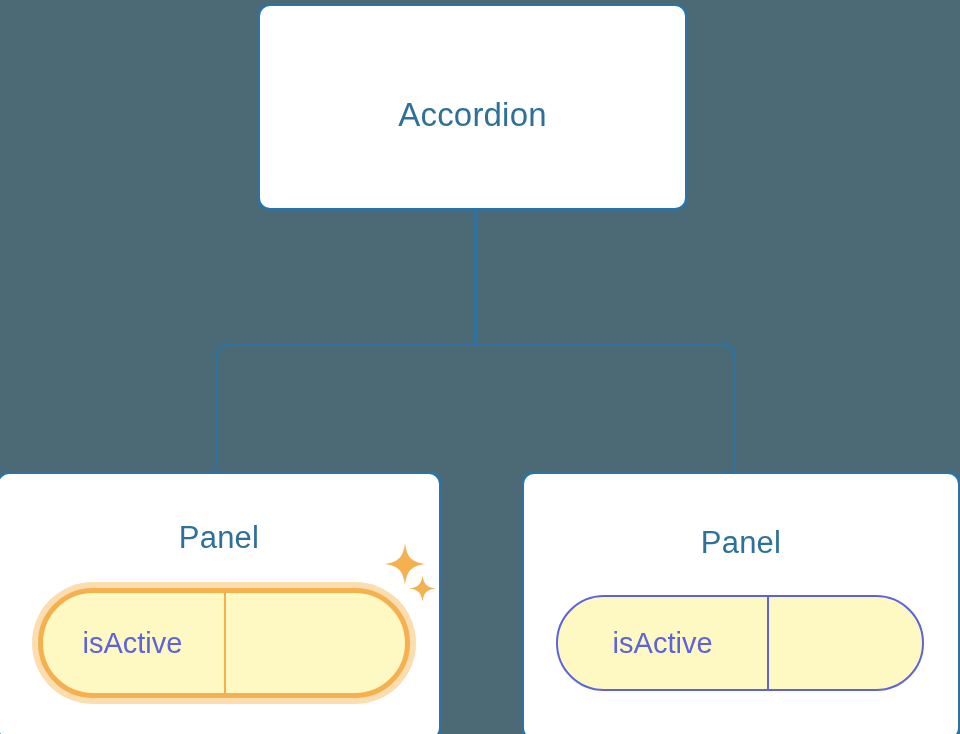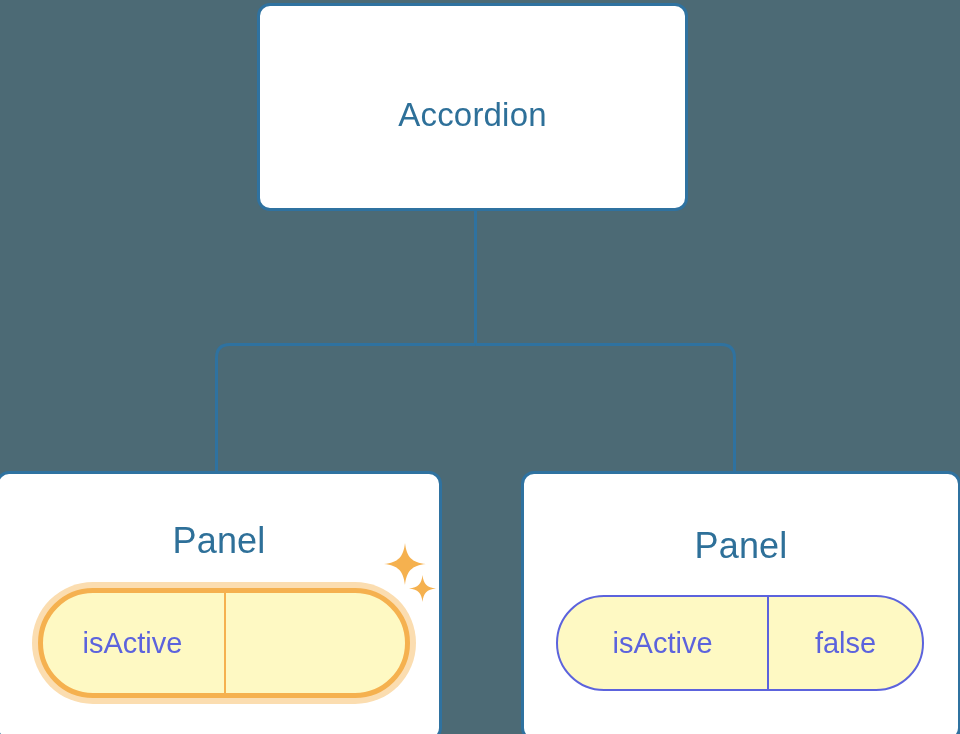--- a/index.html
+++ b/index.html
@@ -56,21 +56,21 @@
     width: 440px;
     height: 270px;
   }
 
   .node-title {
     position: absolute;
     left: 0;
     width: 100%;
     text-align: center;
     color: #2e7099;
-    font-size: 36px;
+    font-size: 31px;
     font-weight: 400;
     letter-spacing: 0.2px;
     white-space: nowrap;
   }
   #node-accordion .node-title {
     top: 90px;
     font-size: 33px;
   }
   #node-panel-left .node-title {
     top: 46px;
@@ -181,16 +181,15 @@
   <svg class="sparkle" id="sparkle-small" viewBox="0 0 100 100">
     <path d="M50 0 C 54 34 66 46 100 50 C 66 54 54 66 50 100 C 46 66 34 54 0 50 C 34 46 46 34 50 0 Z" fill="#f5b14f"></path>
   </svg>
 
   <div class="node-card" id="node-panel-right">
     <div class="node-title">Panel</div>
   </div>
 
   <div class="prop-pill" id="pill-right">
     <div class="pill-key">isActive</div>
-    <div class="pill-value">false</div>
   </div>
 
 </div>
 
 </body></html>

